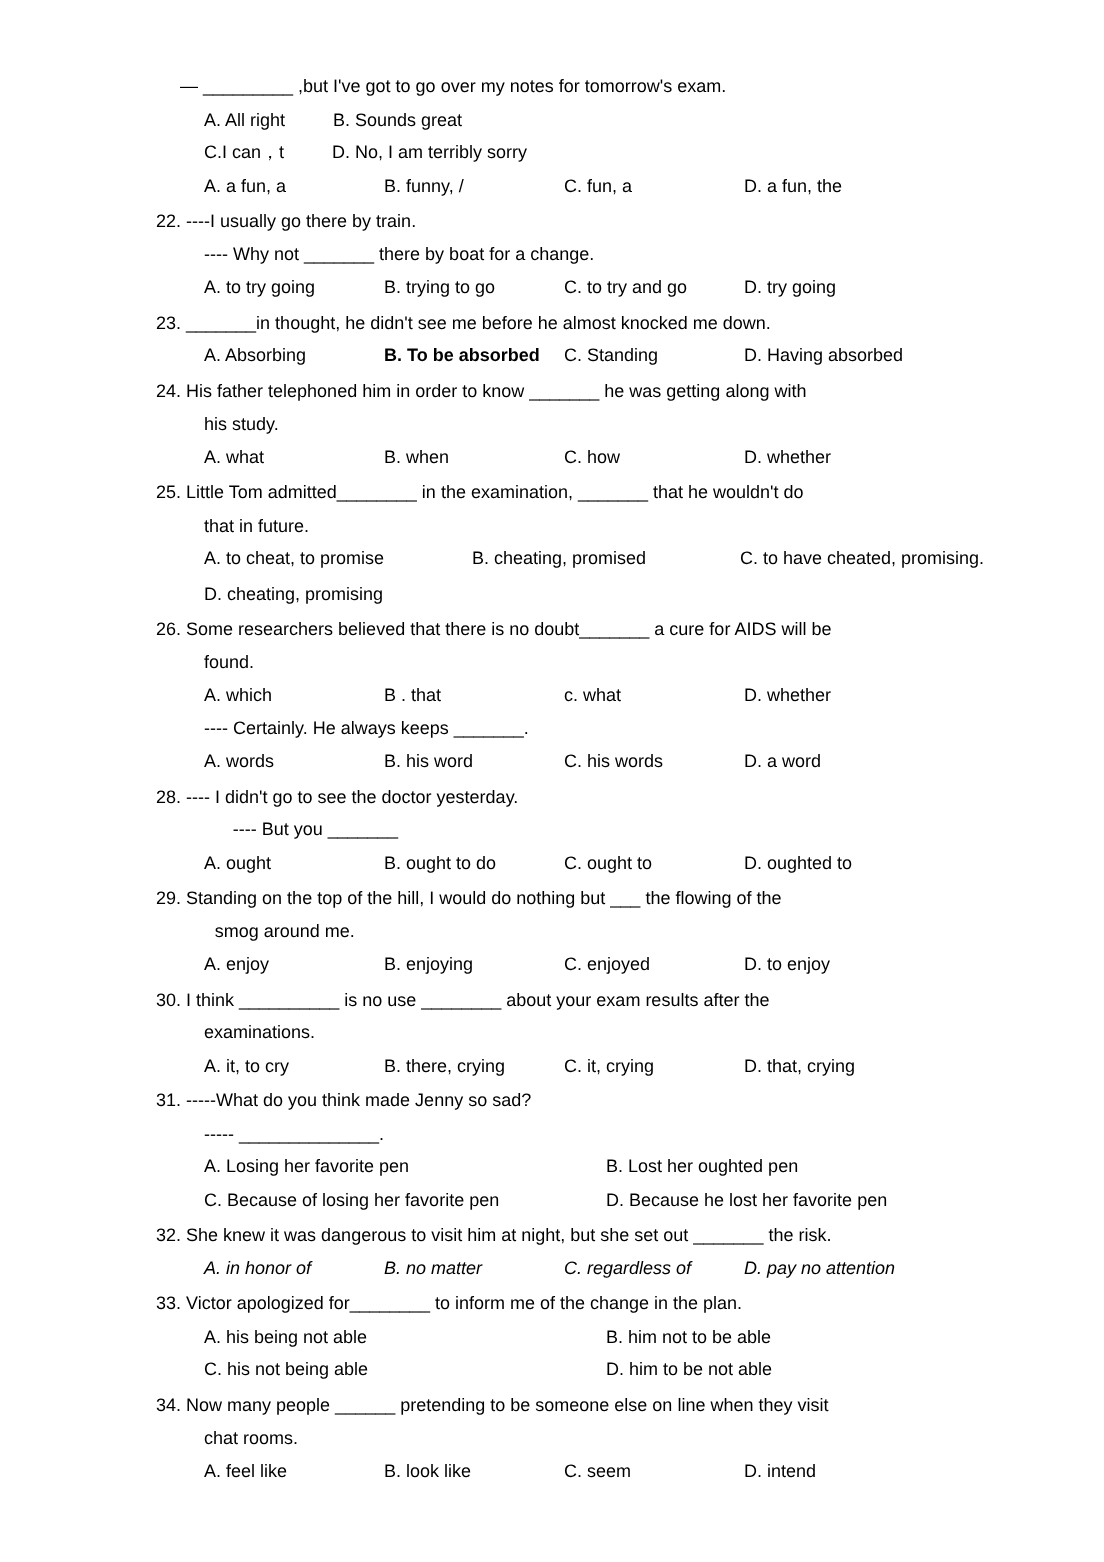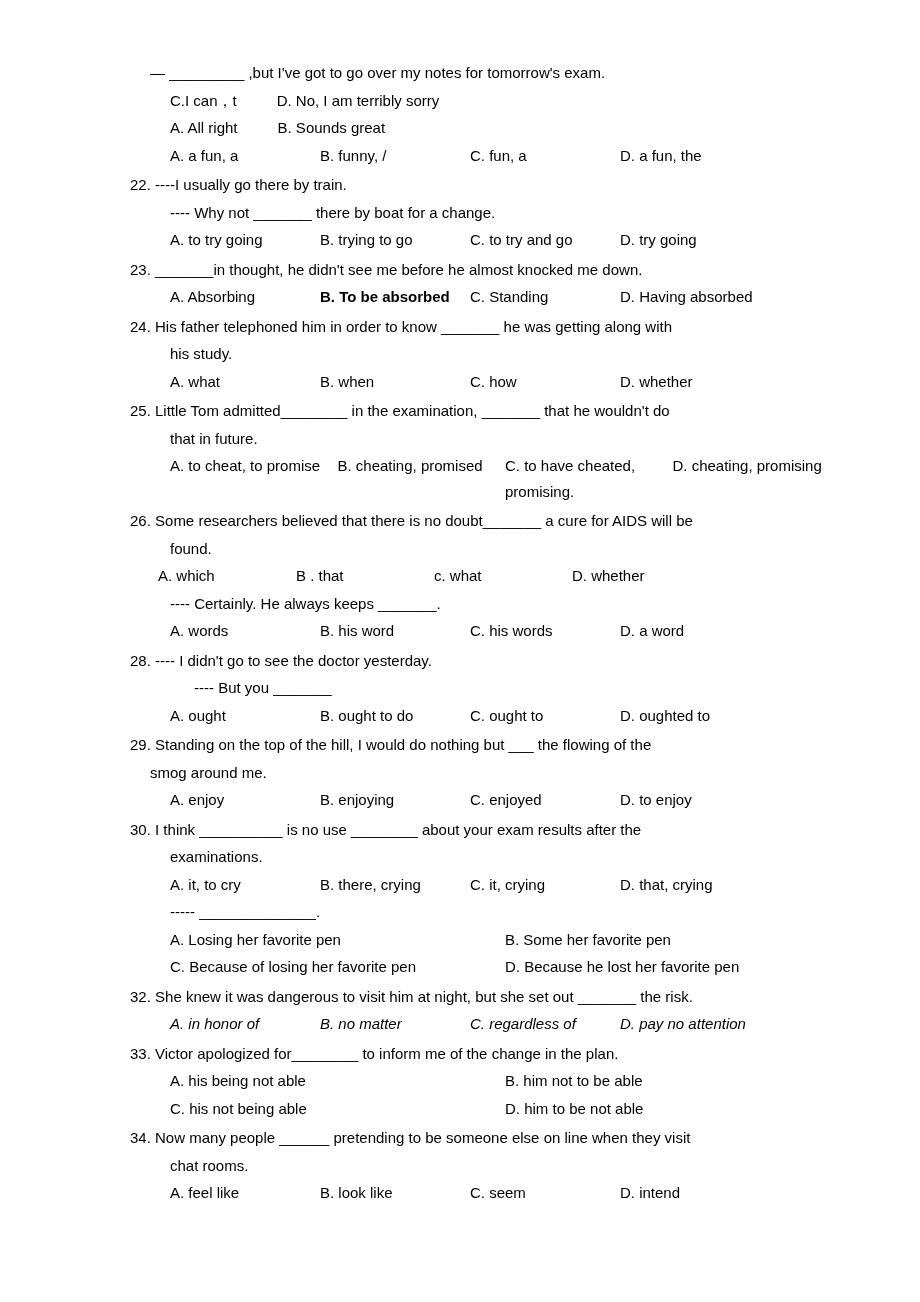--- a/index.html
+++ b/index.html
@@ -17,26 +17,26 @@
       padding: 60px 80px 60px 130px;
       line-height: 1.7;
     }
   </style>
 </head>
 <body>
 
 <div>
 <div style="margin-bottom: 2px; margin-left: 20px;">— _________ ,but I've got to go over my notes for tomorrow's exam.</div>
     <div style="margin-left: 40px; margin-bottom: 2px; display: flex; gap: 40px;">
+      <span>A. All right</span>
+      <span>B. Sounds great</span>
+    </div>
+    <div style="margin-left: 40px; margin-bottom: 2px; display: flex; gap: 40px;">
       <span>C.I can，t</span>
       <span>D. No, I am terribly sorry</span>
-    </div>
-    <div style="margin-left: 40px; margin-bottom: 2px; display: flex; gap: 40px;">
-      <span>A. All right</span>
-      <span>B. Sounds great</span>
     </div>
     <div style="margin-left: 40px; margin-bottom: 2px; display: flex; gap: 20px; flex-wrap: wrap;">
       <span style="min-width: 130px;">A. a fun, a</span>
       <span style="min-width: 130px;">B. funny, /</span>
       <span style="min-width: 130px;">C. fun, a</span>
       <span style="min-width: 130px;">D. a fun, the</span>
     </div>
     <div style="margin-bottom: 2px; margin-top: 4px;"><span style="font-weight: normal;">22. </span><span>----I usually go there by train.</span></div>
     <div style="margin-left: 40px; margin-bottom: 2px;">---- Why not _______ there by boat for a change.</div>
     <div style="margin-left: 40px; margin-bottom: 2px; display: flex; gap: 20px; flex-wrap: wrap;">
@@ -55,29 +55,29 @@
     <div style="margin-bottom: 2px; margin-top: 4px;"><span style="font-weight: normal;">24. </span><span>His father telephoned him in order to know _______ he was getting along with</span></div>
     <div style="margin-left: 40px; margin-bottom: 2px;">his study.</div>
     <div style="margin-left: 40px; margin-bottom: 2px; display: flex; gap: 20px; flex-wrap: wrap;">
       <span style="min-width: 130px;">A. what</span>
       <span style="min-width: 130px;">B. when</span>
       <span style="min-width: 130px;">C. how</span>
       <span style="min-width: 130px;">D. whether</span>
     </div>
     <div style="margin-bottom: 2px; margin-top: 4px;"><span style="font-weight: normal;">25. </span><span>Little Tom admitted________ in the examination, _______ that he wouldn't do</span></div>
     <div style="margin-left: 40px; margin-bottom: 2px;">that in future.</div>
-    <div style="margin-left: 40px; margin-bottom: 2px; display: grid; grid-template-columns: 1fr 1fr 1fr 1fr; row-gap: 19px;">
+    <div style="margin-left: 40px; margin-bottom: 2px; display: grid; grid-template-columns: 1fr 1fr 1fr; row-gap: 4px;">
       <span>A. to cheat, to promise</span>
       <span>B. cheating, promised</span>
       <span>C. to have cheated, promising.</span>
       <span>D. cheating, promising</span>
     </div>
     <div style="margin-bottom: 2px; margin-top: 4px;"><span style="font-weight: normal;">26. </span><span>Some researchers believed that there is no doubt_______ a cure for AIDS will be</span></div>
     <div style="margin-left: 40px; margin-bottom: 2px;">found.</div>
-    <div style="margin-left: 28px; margin-bottom: 2px; display: flex; gap: 8px; flex-wrap: wrap;">
+    <div style="margin-left: 40px; margin-bottom: 2px; display: flex; gap: 20px; flex-wrap: wrap;">
       <span style="min-width: 130px;">A. which</span>
       <span style="min-width: 130px;">B . that</span>
       <span style="min-width: 130px;">c. what</span>
       <span style="min-width: 130px;">D. whether</span>
     </div>
     <div style="margin-left: 40px; margin-bottom: 2px;">---- Certainly. He always keeps _______.</div>
     <div style="margin-left: 40px; margin-bottom: 2px; display: flex; gap: 20px; flex-wrap: wrap;">
       <span style="min-width: 130px;">A. words</span>
       <span style="min-width: 130px;">B. his word</span>
       <span style="min-width: 130px;">C. his words</span>
@@ -85,39 +85,40 @@
     </div>
     <div style="margin-bottom: 2px; margin-top: 4px;"><span style="font-weight: normal;">28. </span><span>---- I didn't go to see the doctor yesterday.</span></div>
     <div style="margin-left: 64px; margin-bottom: 2px;">---- But you _______</div>
     <div style="margin-left: 40px; margin-bottom: 2px; display: flex; gap: 20px; flex-wrap: wrap;">
       <span style="min-width: 130px;">A. ought</span>
       <span style="min-width: 130px;">B. ought to do</span>
       <span style="min-width: 130px;">C. ought to</span>
       <span style="min-width: 130px;">D. oughted to</span>
     </div>
     <div style="margin-bottom: 2px; margin-top: 4px;"><span style="font-weight: normal;">29. </span><span>Standing on the top of the hill, I would do nothing but ___ the flowing of the</span></div>
-    <div style="margin-left: 20px; margin-bottom: 2px;">smog around me.</div>
+    <div style="margin-left: 49px; margin-bottom: 2px;">smog around me.</div>
     <div style="margin-left: 40px; margin-bottom: 2px; display: flex; gap: 20px; flex-wrap: wrap;">
       <span style="min-width: 130px;">A. enjoy</span>
       <span style="min-width: 130px;">B. enjoying</span>
       <span style="min-width: 130px;">C. enjoyed</span>
       <span style="min-width: 130px;">D. to enjoy</span>
     </div>
     <div style="margin-bottom: 2px; margin-top: 4px;"><span style="font-weight: normal;">30. </span><span>I  think  __________  is  no  use  ________  about  your  exam  results  after  the</span></div>
     <div style="margin-left: 40px; margin-bottom: 2px;">examinations.</div>
     <div style="margin-left: 40px; margin-bottom: 2px; display: flex; gap: 20px; flex-wrap: wrap;">
       <span style="min-width: 130px;">A. it, to cry</span>
       <span style="min-width: 130px;">B. there, crying</span>
       <span style="min-width: 130px;">C. it, crying</span>
       <span style="min-width: 130px;">D. that, crying</span>
     </div>
+    <div style="margin-bottom: 2px; margin-top: 4px;"><span style="font-weight: normal;">31. </span><span>-----What do you think made Jenny so sad?</span></div>
     <div style="margin-left: 40px; margin-bottom: 2px;">----- ______________.</div>
     <div style="margin-left: 40px; margin-bottom: 2px; display: grid; grid-template-columns: 1fr 1fr; row-gap: 2px;">
       <span>A. Losing her favorite pen</span>
-      <span>B. Some her favorite pen</span>
+      <span>B. Lost her oughted pen</span>
       <span>C. Because of losing her favorite pen</span>
       <span>D. Because he lost her favorite pen</span>
     </div>
     <div style="margin-bottom: 2px; margin-top: 4px;"><span style="font-weight: normal;">32. </span><span>She knew it was dangerous to visit him at night, but she set out _______ the risk.</span></div>
     <div style="margin-left: 40px; margin-bottom: 2px; display: flex; gap: 20px; flex-wrap: wrap; font-style: italic;">
       <span style="min-width: 130px;">A. in honor of</span>
       <span style="min-width: 130px;">B. no matter</span>
       <span style="min-width: 130px;">C. regardless of</span>
       <span style="min-width: 130px;">D. pay no attention</span>
     </div>

